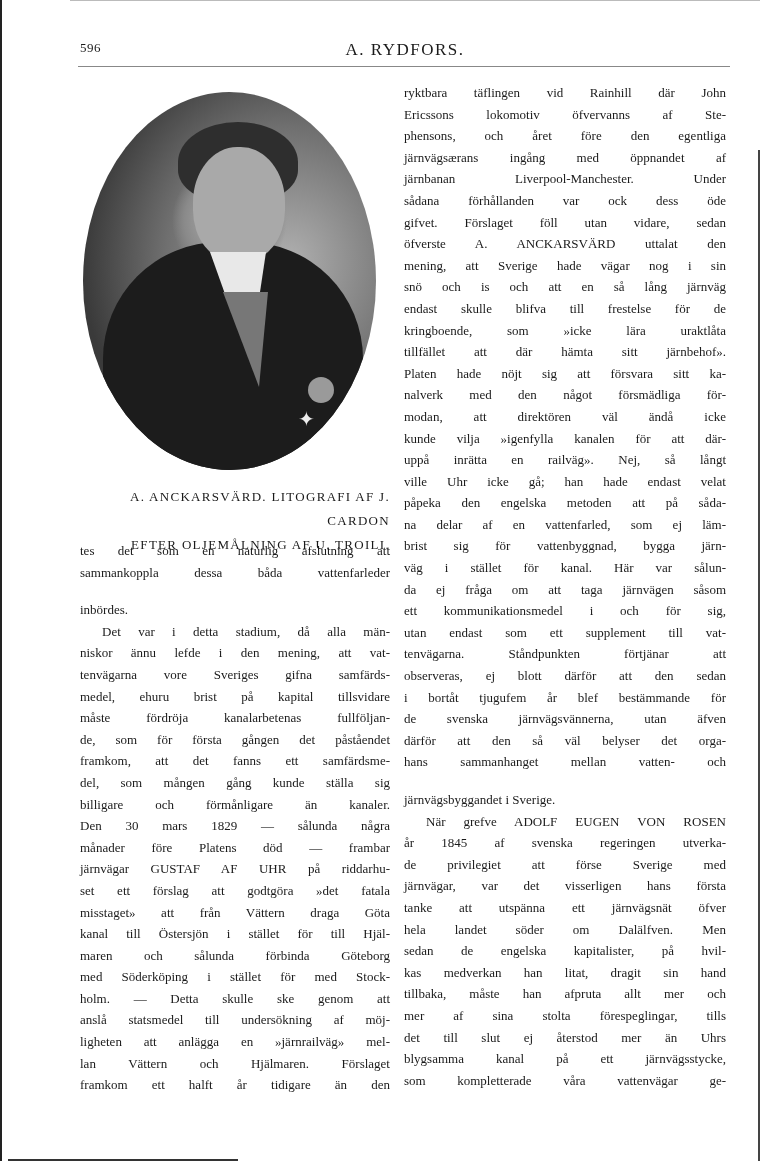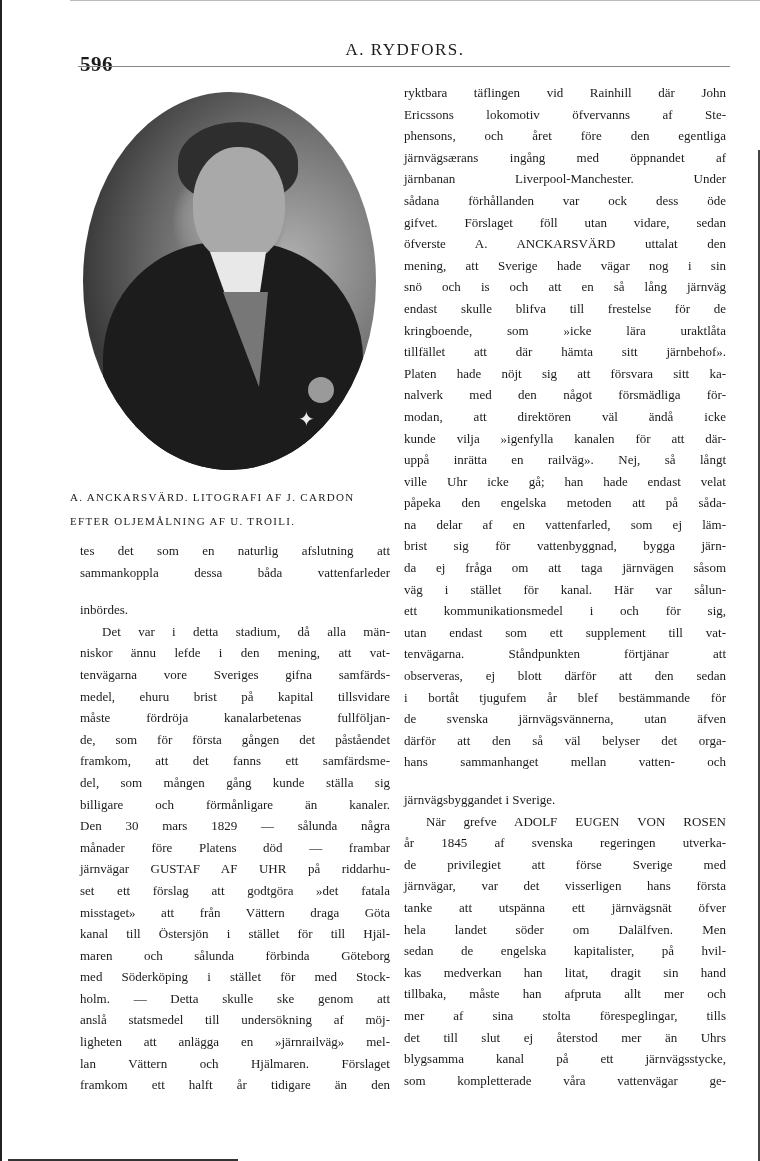--- a/index.html
+++ b/index.html
@@ -7,21 +7,21 @@
     width: 760px; height: 1161px; position: relative; overflow: hidden;
     font-family: "Liberation Serif", "DejaVu Serif", serif;
     color: #1a1a1a;
   }
   .edge-left { position: absolute; left: 0; top: 0; width: 2px; height: 1161px; background: #222; }
   .edge-right { position: absolute; right: 0; top: 150px; width: 2px; height: 1011px; background: #444; }
   .edge-top { position: absolute; left: 70px; top: 0; width: 690px; height: 1px; background: #bbb; }
   .edge-bottom { position: absolute; left: 8px; bottom: 0; width: 230px; height: 2px; background: #333; }
 
   .header { position: absolute; left: 80px; top: 40px; width: 650px; height: 30px; }
-  .page-number { position: absolute; left: 0; top: 12px; font-size: 21px; letter-spacing: 0.5px; font-weight: bold; }
+  .page-number { position: absolute; left: 0; top: 0; font-size: 13px; letter-spacing: 0.5px; }
   .running-head { position: absolute; left: 0; width: 650px; top: 0; text-align: center; font-size: 17px; letter-spacing: 1.5px; }
   .rule { position: absolute; left: 78px; top: 66px; width: 652px; height: 1px; background: #888; }
 
   .portrait {
     position: absolute; left: 83px; top: 92px; width: 293px; height: 378px;
     border-radius: 50%;
     background:
       radial-gradient(ellipse 28% 22% at 50% 34%, #b8b8b8 0%, #8a8a8a 55%, transparent 70%),
       radial-gradient(ellipse 20% 14% at 52% 52%, #e6e6e6 0%, #cfcfcf 50%, transparent 75%),
       radial-gradient(ellipse 60% 45% at 50% 88%, #1a1a1a 0%, #222 60%, transparent 80%),
@@ -29,21 +29,21 @@
     overflow: hidden;
   }
   .portrait .hair { position: absolute; left: 95px; top: 30px; width: 120px; height: 80px; border-radius: 50% 50% 40% 40%; background: #2e2e2e; }
   .portrait .face { position: absolute; left: 110px; top: 55px; width: 92px; height: 115px; border-radius: 48% 48% 45% 45%; background: #a9a9a9; }
   .portrait .coat { position: absolute; left: 20px; top: 150px; width: 260px; height: 260px; border-radius: 45% 45% 0 0; background: #1c1c1c; }
   .portrait .cravat { position: absolute; left: 120px; top: 160px; width: 70px; height: 70px; background: #e8e8e8; clip-path: polygon(10% 0, 90% 0, 75% 100%, 35% 70%); }
   .portrait .vest { position: absolute; left: 140px; top: 200px; width: 45px; height: 95px; background: #777; clip-path: polygon(0 0, 100% 0, 80% 100%); }
   .portrait .medal { position: absolute; left: 225px; top: 285px; width: 26px; height: 26px; border-radius: 50%; background: #9a9a9a; }
   .portrait .star { position: absolute; left: 215px; top: 315px; font-size: 20px; color: #eee; font-family: "DejaVu Sans", sans-serif; }
 
-  .caption { position: absolute; left: 70px; top: 485px; width: 320px; text-align: left; font-size: 11px; letter-spacing: 1.3px; line-height: 24px; }
+  .caption { position: absolute; left: 70px; top: 485px; width: 320px; text-align: right; font-size: 13px; letter-spacing: 1.3px; line-height: 24px; }
 
   .column { position: absolute; font-size: 13px; line-height: 21.6px; text-align: justify; }
   .col-left { left: 80px; top: 540px; width: 310px; }
   .col-right { left: 404px; top: 82px; width: 322px; }
   .line { display: block; text-align: justify; text-align-last: justify; white-space: nowrap; }
   .line.last { text-align-last: left; margin-top: 16px; }
 </style>
 </head>
 <body>
 
@@ -117,22 +117,22 @@
   <span class="line">tillfället att där hämta sitt järnbehof».</span>
   <span class="line">Platen hade nöjt sig att försvara sitt ka-</span>
   <span class="line">nalverk med den något försmädliga för-</span>
   <span class="line">modan, att direktören väl ändå icke</span>
   <span class="line">kunde vilja »igenfylla kanalen för att där-</span>
   <span class="line">uppå inrätta en railväg». Nej, så långt</span>
   <span class="line">ville Uhr icke gå; han hade endast velat</span>
   <span class="line">påpeka den engelska metoden att på såda-</span>
   <span class="line">na delar af en vattenfarled, som ej läm-</span>
   <span class="line">brist sig för vattenbyggnad, bygga järn-</span>
+  <span class="line">väg i stället för kanal. Här var sålun-</span>
   <span class="line">da ej fråga om att taga järnvägen såsom</span>
-  <span class="line">väg i stället för kanal. Här var sålun-</span>
   <span class="line">ett kommunikationsmedel i och för sig,</span>
   <span class="line">utan endast som ett supplement till vat-</span>
   <span class="line">tenvägarna. Ståndpunkten förtjänar att</span>
   <span class="line">observeras, ej blott därför att den sedan</span>
   <span class="line">i bortåt tjugufem år blef bestämmande för</span>
   <span class="line">de svenska järnvägsvännerna, utan äfven</span>
   <span class="line">därför att den så väl belyser det orga-</span>
   <span class="line">hans sammanhanget mellan vatten- och</span>
   <span class="line last">järnvägsbyggandet i Sverige.</span>
   <span class="line" style="padding-left:22px">När grefve ADOLF EUGEN VON ROSEN</span>

